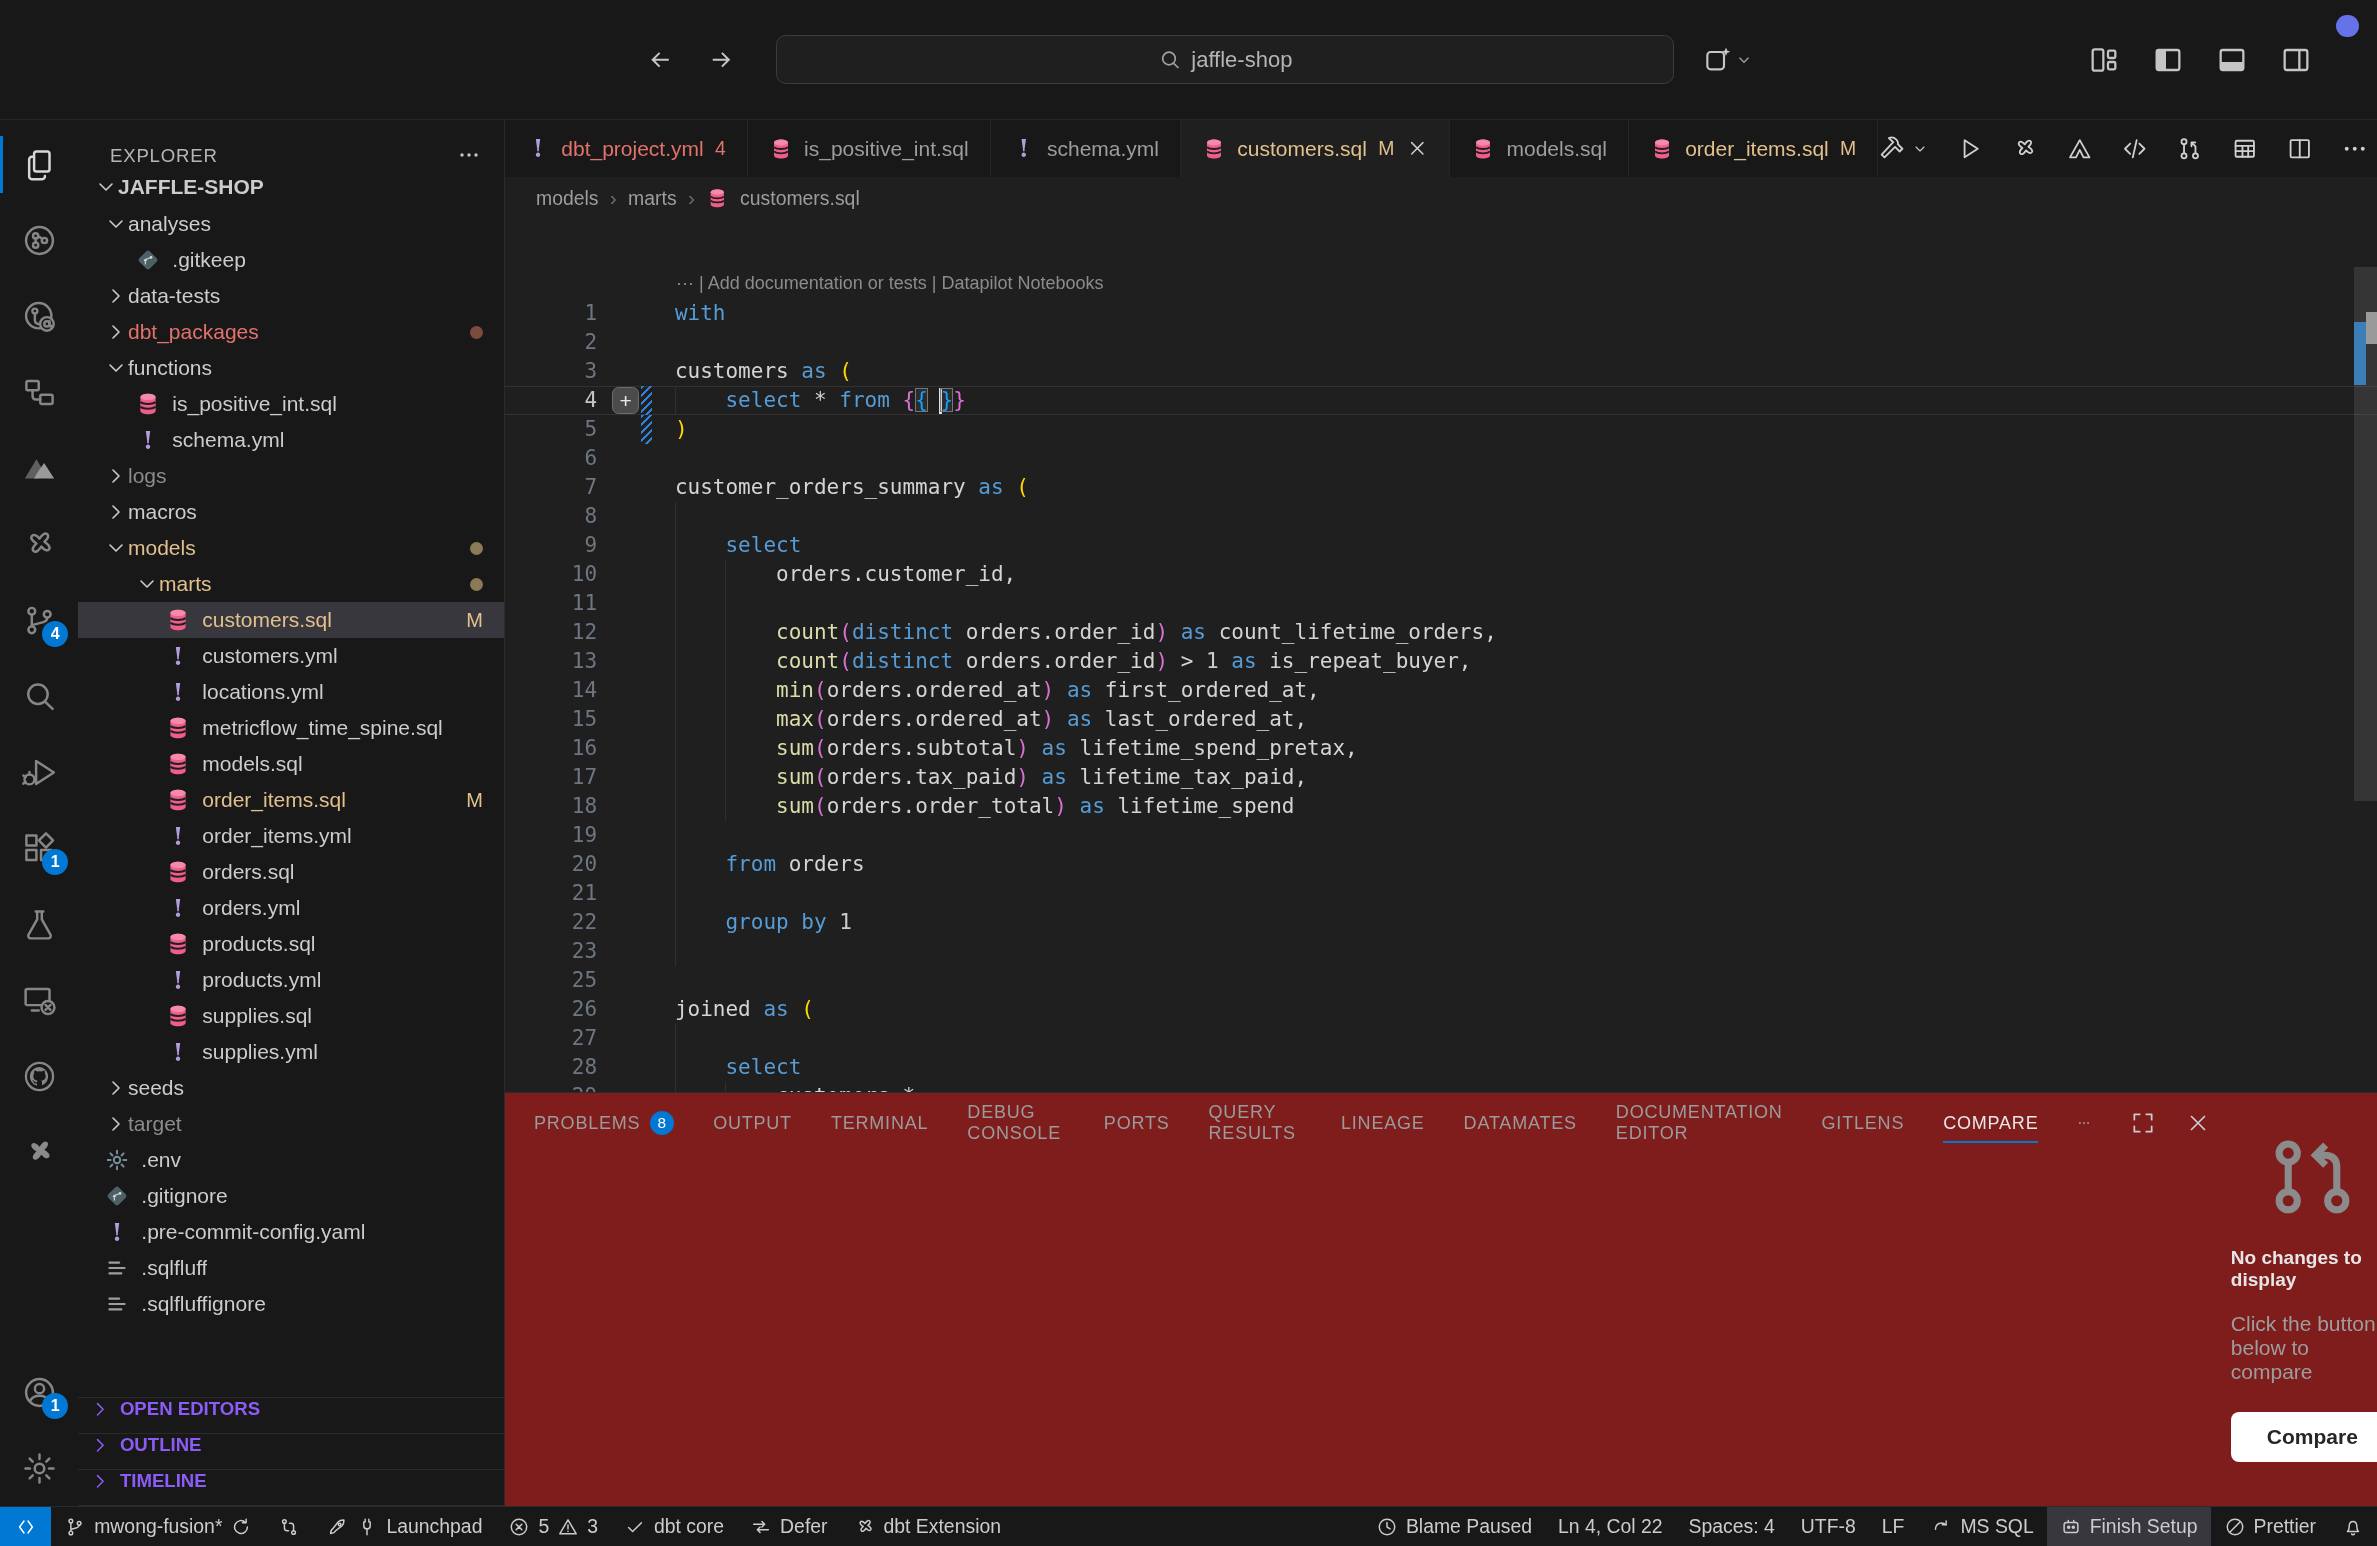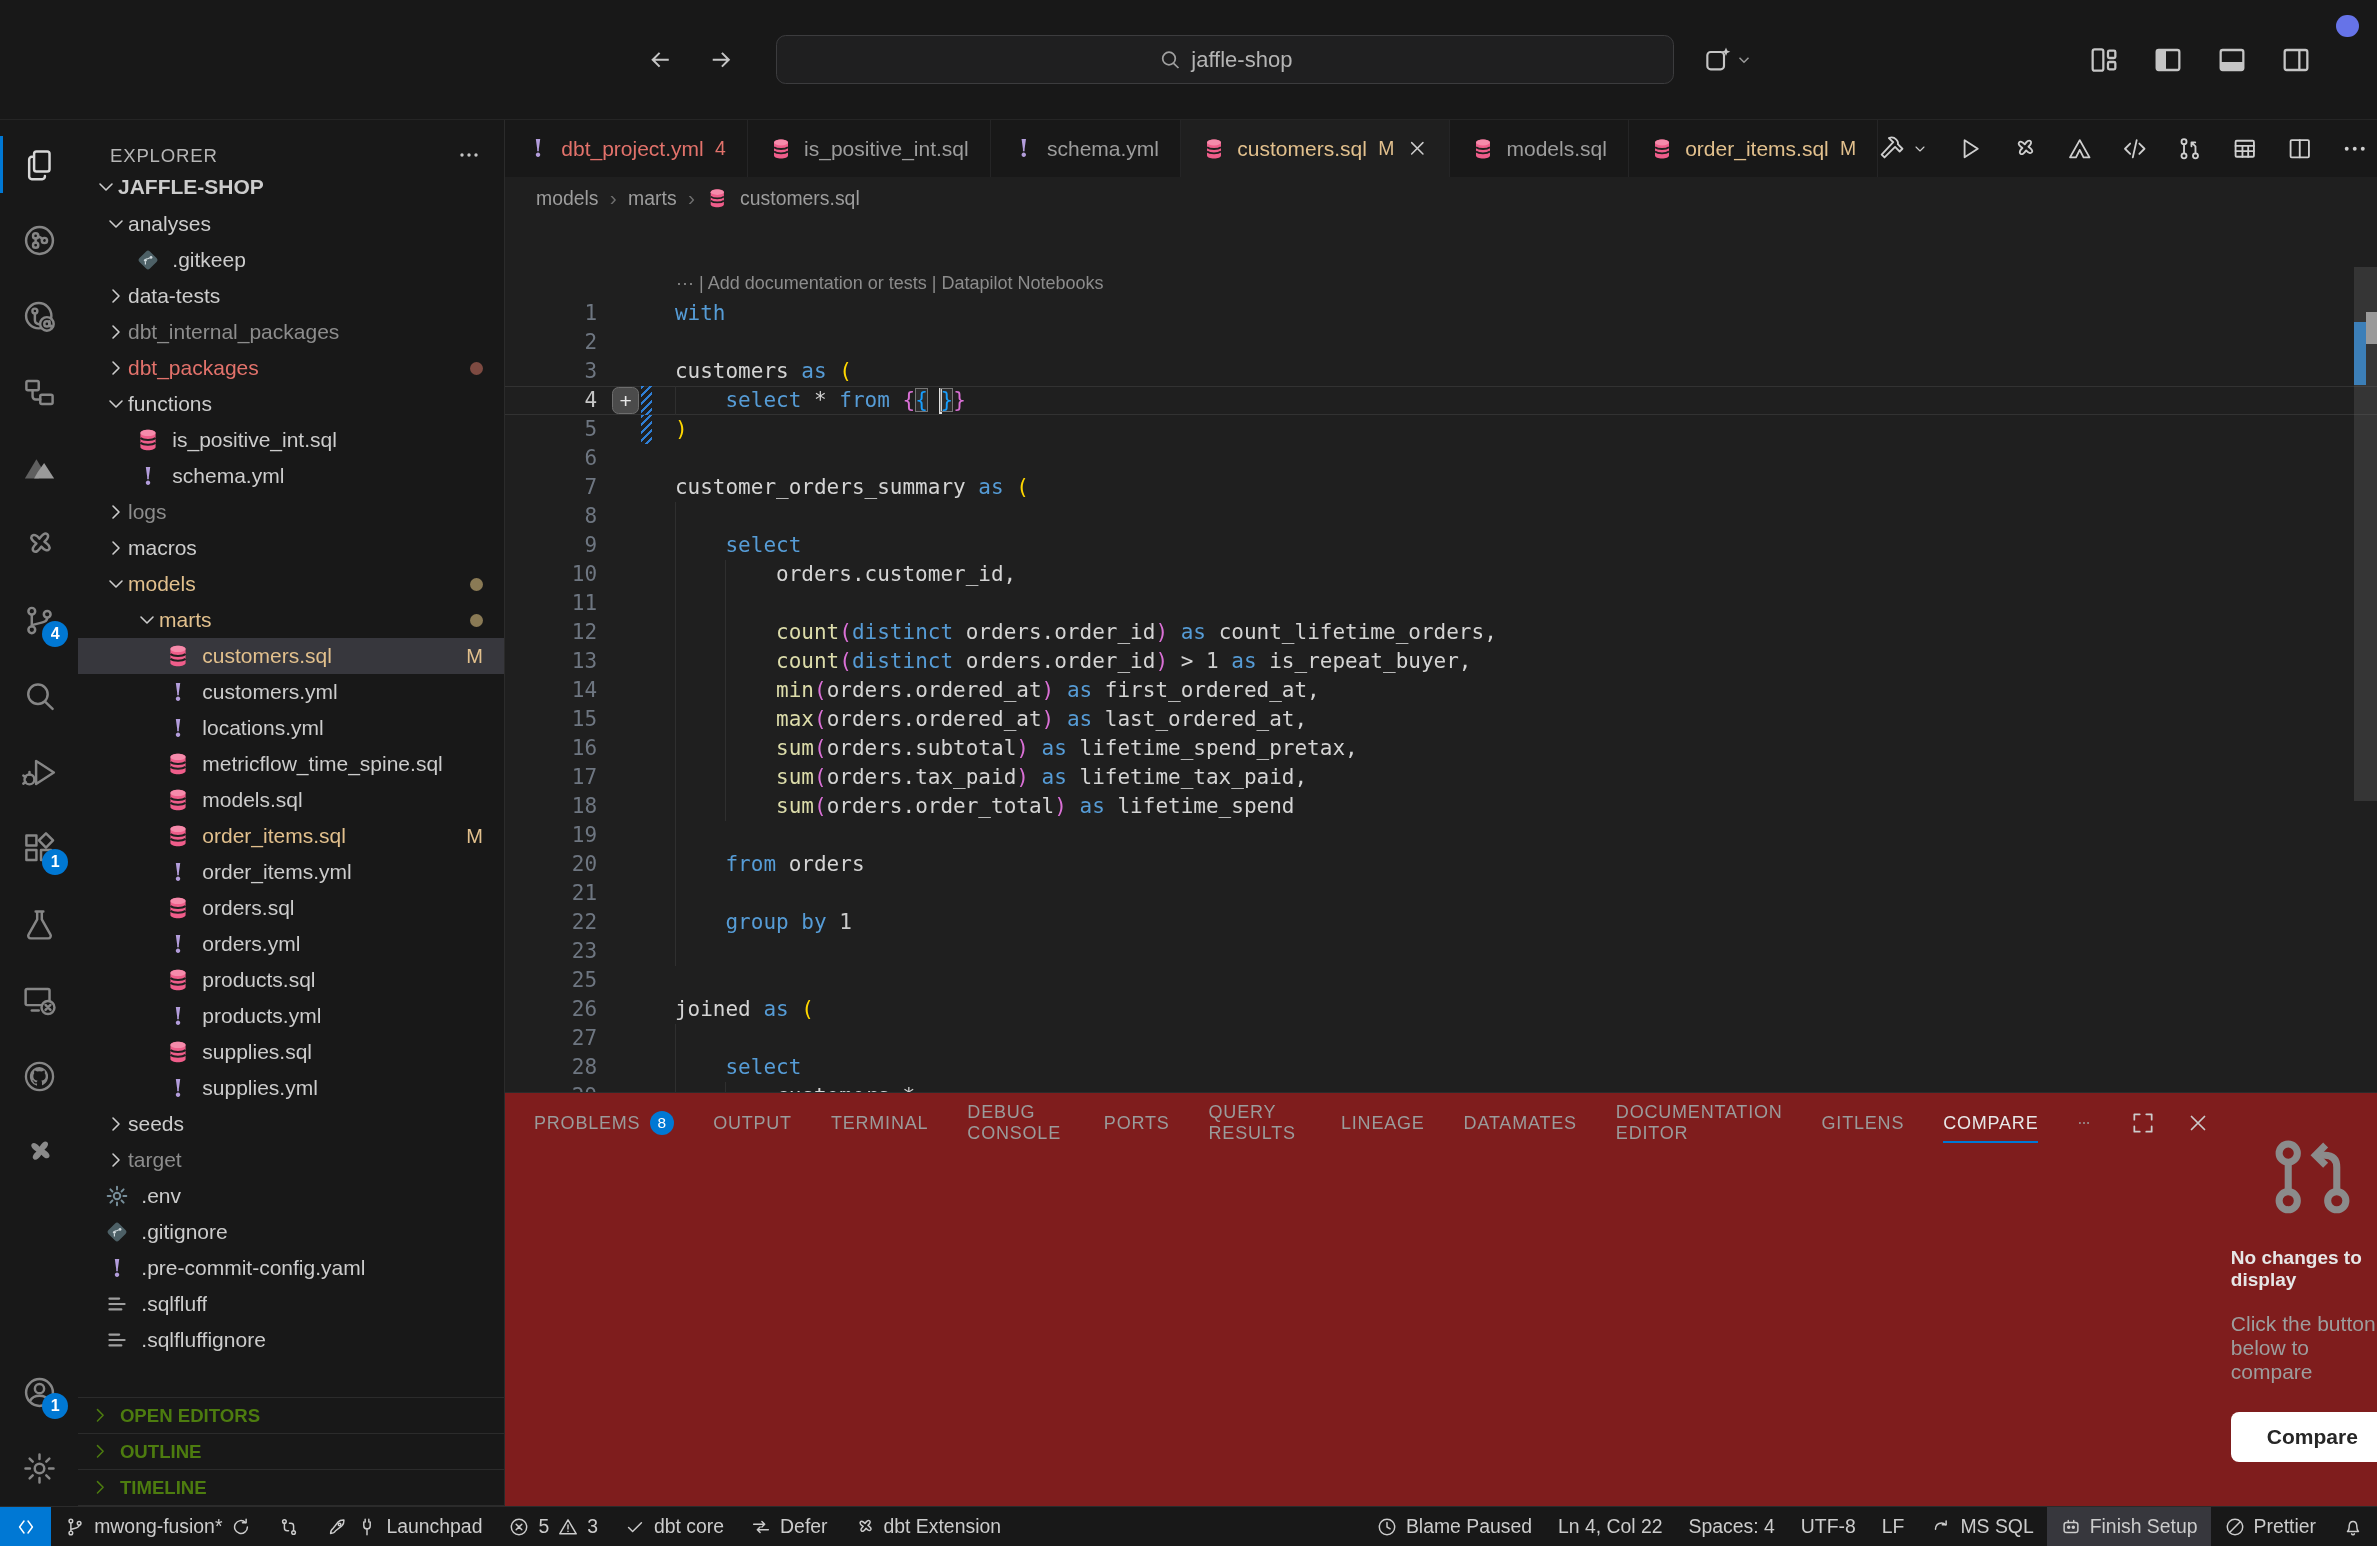--- a/index.html
+++ b/index.html
@@ -55,22 +55,22 @@
   .tree-row .twist { width:24px; height:24px; color:#cccccc; flex:none; }
   .tree-row .ficon { width:26px; height:26px; margin-right:11.3px; flex:none;
     display:flex; align-items:center; justify-content:center; }
   .tree-row .label { white-space:nowrap; overflow:hidden; }
   .tree-row .spacer { flex:1; }
   .tree-row .gitdot { width:13px; height:13px; border-radius:50%; margin-right:21px; flex:none; }
   .tree-row .gitbadge { font-size:20px; margin-right:21px; flex:none; }
   .c-gray { color:#8c8c8c; } .c-yellow { color:#e2c08d; } .c-red { color:#e2726b; }
   .excl { color:#b39ddb; font-weight:bold; font-size:24px; font-family:"DejaVu Serif", serif; }
   #sidebar-sections { border-top:0.8px solid #2b2b2b; }
-  .side-section { height:36px; display:flex; align-items:center; gap:8px; padding-left:11.3px;
-    border-bottom:0.8px solid #2b2b2b; font-size:18.6px; font-weight:bold; color:#4d7c0f; }
+  .side-section { height:36px; display:flex; gap:8px; padding-left:11.3px;
+    border-bottom:0.8px solid #2b2b2b; font-size:18.6px; font-weight:bold; color:#8b5cf6; }
   .side-section .ic { width:22.6px; height:22.6px; }
 
   
   #editorcol { flex:1; display:flex; flex-direction:column; background:#1f1f1f; min-width:0; }
 
   
   #tabbar { height:57px; background:#181818; display:flex; align-items:stretch; }
   .tab { display:flex; align-items:center; gap:11.3px; padding:0 21px; font-size:21px;
     border-right:0.8px solid #252526; background:#181818; color:#9d9d9d; cursor:pointer; }
   .tab.active { background:#1f1f1f; }
@@ -407,29 +407,20 @@
           </span>
           <span class="label">data-tests</span>
           <span class="spacer"></span>
         </div>
         <div class="tree-row" style="padding-left: 26px;">
           <span class="ic twist">
             <svg viewBox="0 0 24 24" stroke="currentColor" fill="none" stroke-width="1.6" stroke-linecap="round" stroke-linejoin="round">
               <path d="M9 6l6 6-6 6"></path>
             </svg>
           </span>
-          <span class="label c-gray">dbt_internal_packages</span>
-          <span class="spacer"></span>
-        </div>
-        <div class="tree-row" style="padding-left: 26px;">
-          <span class="ic twist">
-            <svg viewBox="0 0 24 24" stroke="currentColor" fill="none" stroke-width="1.6" stroke-linecap="round" stroke-linejoin="round">
-              <path d="M9 6l6 6-6 6"></path>
-            </svg>
-          </span>
           <span class="label c-red">dbt_packages</span>
           <span class="spacer"></span>
           <span class="gitdot" style="background: rgb(125, 74, 65);"></span>
         </div>
         <div class="tree-row" style="padding-left: 26px;">
           <span class="ic twist">
             <svg viewBox="0 0 24 24" stroke="currentColor" fill="none" stroke-width="1.6" stroke-linecap="round" stroke-linejoin="round">
               <path d="M6 9l6 6 6-6"></path>
             </svg>
           </span>

